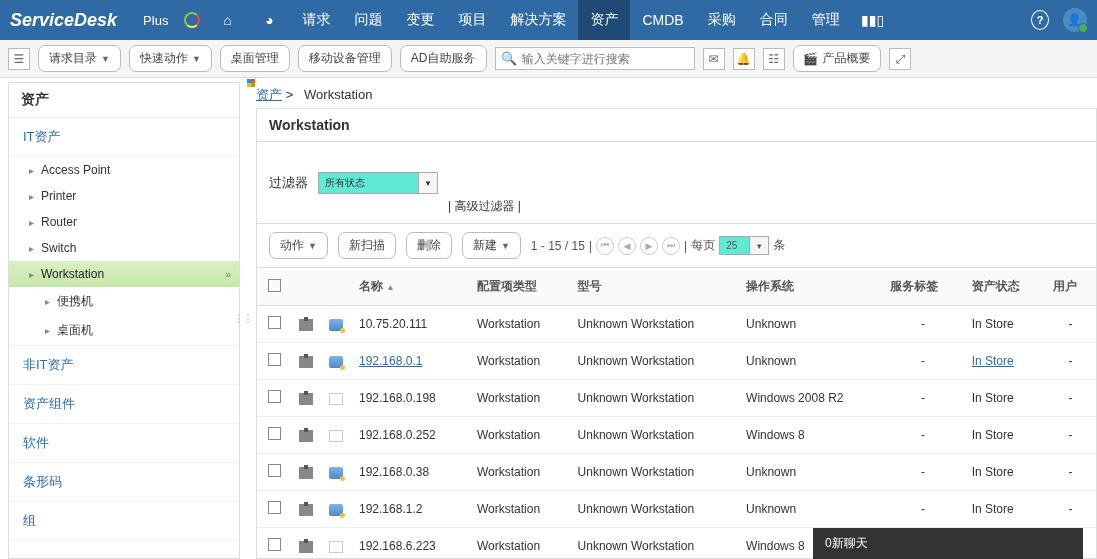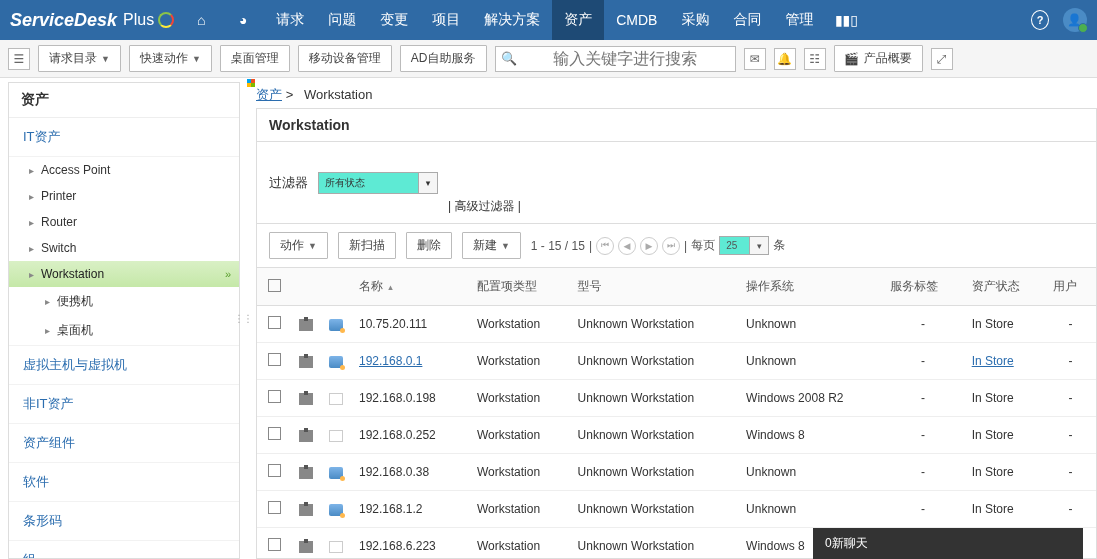--- a/index.html
+++ b/index.html
@@ -1,38 +1,38 @@
 <!DOCTYPE html>
 <html><head>
 <meta charset="utf-8">
 <style>
 * { margin: 0; padding: 0; box-sizing: border-box; font-family: Arial, "Microsoft YaHei", sans-serif; }
 body { font-size: 13px; color: #333; background: #fff; overflow: hidden; width: 1097px; height: 559px; position: relative; }
 
 
 .topnav { background: #2f6aa5; color: #fff; height: 40px; display: flex; align-items: center; padding: 0 10px; }
-.brand { font-size: 18px; font-weight: bold; font-style: italic; margin-right: 6px; display: flex; align-items: center; gap: 4px; }
-.brand .plus { font-style: normal; font-size: 16px; font-weight: normal; margin-left: 2px; }
+.brand { font-size: 18px; font-weight: bold; font-style: italic; margin-right: 6px; display: flex; align-items: center; gap: 16px; }
+.brand .plus { font-style: normal; font-size: 13px; font-weight: normal; margin-left: 10px; }
 .brand-swirl { width: 16px; height: 16px; border: 2px solid #8bc34a; border-radius: 50%; border-bottom-color: #ffeb3b; border-right-color: #f44336; display: inline-block; }
 .nav-items { display: flex; align-items: center; height: 100%; }
 .nav-item { padding: 0 12px; height: 100%; display: flex; align-items: center; cursor: pointer; font-size: 14px; }
 .nav-item.active { background: #1e4a75; }
 .nav-icon { width: 18px; height: 18px; display: inline-flex; align-items: center; justify-content: center; }
 .nav-right { margin-left: auto; display: flex; align-items: center; gap: 14px; }
 .nav-right .nav-icon { cursor: pointer; }
 .icon-circle { width: 20px; height: 20px; border: 1.5px solid #fff; border-radius: 50%; display: inline-flex; align-items: center; justify-content: center; font-size: 11px; font-weight: bold; }
 .user-badge { background: #4a8bc5; border-radius: 50%; width: 24px; height: 24px; position: relative; display: inline-flex; align-items: center; justify-content: center; }
 .user-badge::after { content: ''; width: 8px; height: 8px; background: #4caf50; border-radius: 50%; position: absolute; bottom: -1px; right: -1px; border: 1px solid #2f6aa5; }
 
 
 .toolbar { background: #f5f5f5; border-bottom: 1px solid #ddd; height: 38px; display: flex; align-items: center; padding: 0 8px; gap: 8px; }
-.btn { background: #fff; border: 1px solid #bbb; padding: 4px 10px; font-size: 12px; cursor: pointer; border-radius: 1px; display: inline-flex; align-items: center; gap: 4px; color: #444; }
+.btn { background: #fff; border: 1px solid #bbb; padding: 4px 10px; font-size: 12px; cursor: pointer; border-radius: 7px; display: inline-flex; align-items: center; gap: 4px; color: #444; }
 .btn .caret { font-size: 9px; color: #666; }
 .search-box { flex: 0 0 200px; display: flex; align-items: center; border: 1px solid #bbb; background: #fff; padding: 3px 6px; }
-.search-box input { border: none; outline: none; font-size: 16px; flex: 1; color: #4d7c0f; text-align: center; }
+.search-box input { border: none; outline: none; font-size: 12px; flex: 1; color: #4d7c0f; }
 .tb-icon { width: 22px; height: 22px; border: 1px solid #bbb; background: #fff; display: inline-flex; align-items: center; justify-content: center; cursor: pointer; font-size: 12px; color: #666; }
 
 
 .layout { display: flex; height: calc(559px - 78px); }
 .sidebar { width: 232px; border: 1px solid #ddd; margin: 4px 0 0 8px; background: #fff; display: flex; flex-direction: column; }
 .sidebar-title { padding: 8px 12px; font-size: 14px; font-weight: bold; border-bottom: 1px solid #eee; }
 .sidebar-scroll { overflow-y: auto; flex: 1; position: relative; }
 .side-link { padding: 10px 14px; color: #2b6daf; cursor: pointer; border-bottom: 1px solid #f2f2f2; font-size: 13px; }
 .side-section { border-bottom: 1px solid #f2f2f2; }
 .tree-item { padding: 6px 8px 6px 20px; cursor: pointer; font-size: 12px; color: #333; display: flex; align-items: center; gap: 4px; }
@@ -55,21 +55,21 @@
 .sel::after { content: '▾'; position: absolute; right: 0; top: 0; bottom: 0; width: 18px; border-left: 1px solid #aaa; display: flex; align-items: center; justify-content: center; font-size: 9px; background: #f5f5f5; }
 .adv-link { color: #333; font-size: 12px; cursor: pointer; margin-top: 48px; }
 .pager { display: flex; align-items: center; gap: 4px; font-size: 12px; color: #555; }
 .pager .pg-btn { width: 18px; height: 18px; border: 1px solid #ccc; border-radius: 50%; display: inline-flex; align-items: center; justify-content: center; font-size: 9px; color: #aaa; cursor: pointer; }
 .sel.small { min-width: 50px; }
 
 
 .tbl-wrap { flex: 1; overflow: auto; border: 1px solid #ddd; }
 table { border-collapse: collapse; width: 100%; font-size: 12px; }
 th, td { padding: 10px 8px; text-align: left; border-bottom: 1px solid #eee; white-space: nowrap; }
-thead th { background: #fafafa; border-bottom: 1px solid #ddd; color: #555; font-weight: normal; position: sticky; top: 0; }
+thead th { background: #fafafa; border-bottom: 1px solid #ddd; color: #555; font-weight: bold; position: sticky; top: 0; }
 th .sort { font-size: 9px; color: #888; margin-left: 2px; }
 .chk { width: 13px; height: 13px; border: 1px solid #888; display: inline-block; cursor: pointer; }
 .row-icon { display: inline-block; width: 14px; height: 12px; vertical-align: middle; }
 .net-icon { background: #888; position: relative; }
 .net-icon::before { content: ''; position: absolute; width: 4px; height: 4px; background: #555; top: -2px; left: 5px; }
 .ws-icon { background: linear-gradient(#7db4e8, #4a8bc5); border-radius: 2px; position: relative; }
 .ws-icon::after { content: ''; position: absolute; width: 5px; height: 5px; background: #ffb84d; border-radius: 50%; bottom: -2px; right: -2px; }
 .win-icon { background: #fff; border: 1px solid #ccc; }
 .win-icon::after { content: ''; position: absolute; width: 8px; height: 8px; top: 1px; left: 1px; background: conic-gradient(#f25022 0 25%, #7fba00 25% 50%, #ffb900 50% 75%, #00a4ef 75% 100%); }
 td a { color: #2b6daf; cursor: pointer; text-decoration: underline; }
@@ -145,21 +145,20 @@
       <div class="side-section" id="tree-root">
           <div class="tree-item"><span class="arr">▸</span> Access Point</div>
           <div class="tree-item"><span class="arr">▸</span> Printer</div>
           <div class="tree-item"><span class="arr">▸</span> Router</div>
           <div class="tree-item"><span class="arr">▸</span> Switch</div>
           <div class="tree-item active"><span class="arr">▸</span> Workstation</div>
           <div class="tree-item l2"><span class="arr">▸</span> 便携机</div>
           <div class="tree-item l2"><span class="arr">▸</span> 桌面机</div>
         </div>
       <div id="side-links">
-          <div class="side-link">虚拟主机与虚拟机</div>
           <div class="side-link">非IT资产</div>
           <div class="side-link">资产组件</div>
           <div class="side-link">软件</div>
           <div class="side-link">条形码</div>
           <div class="side-link">组</div>
         </div>
     </div>
   </div>
 
   <div class="dragbar">

